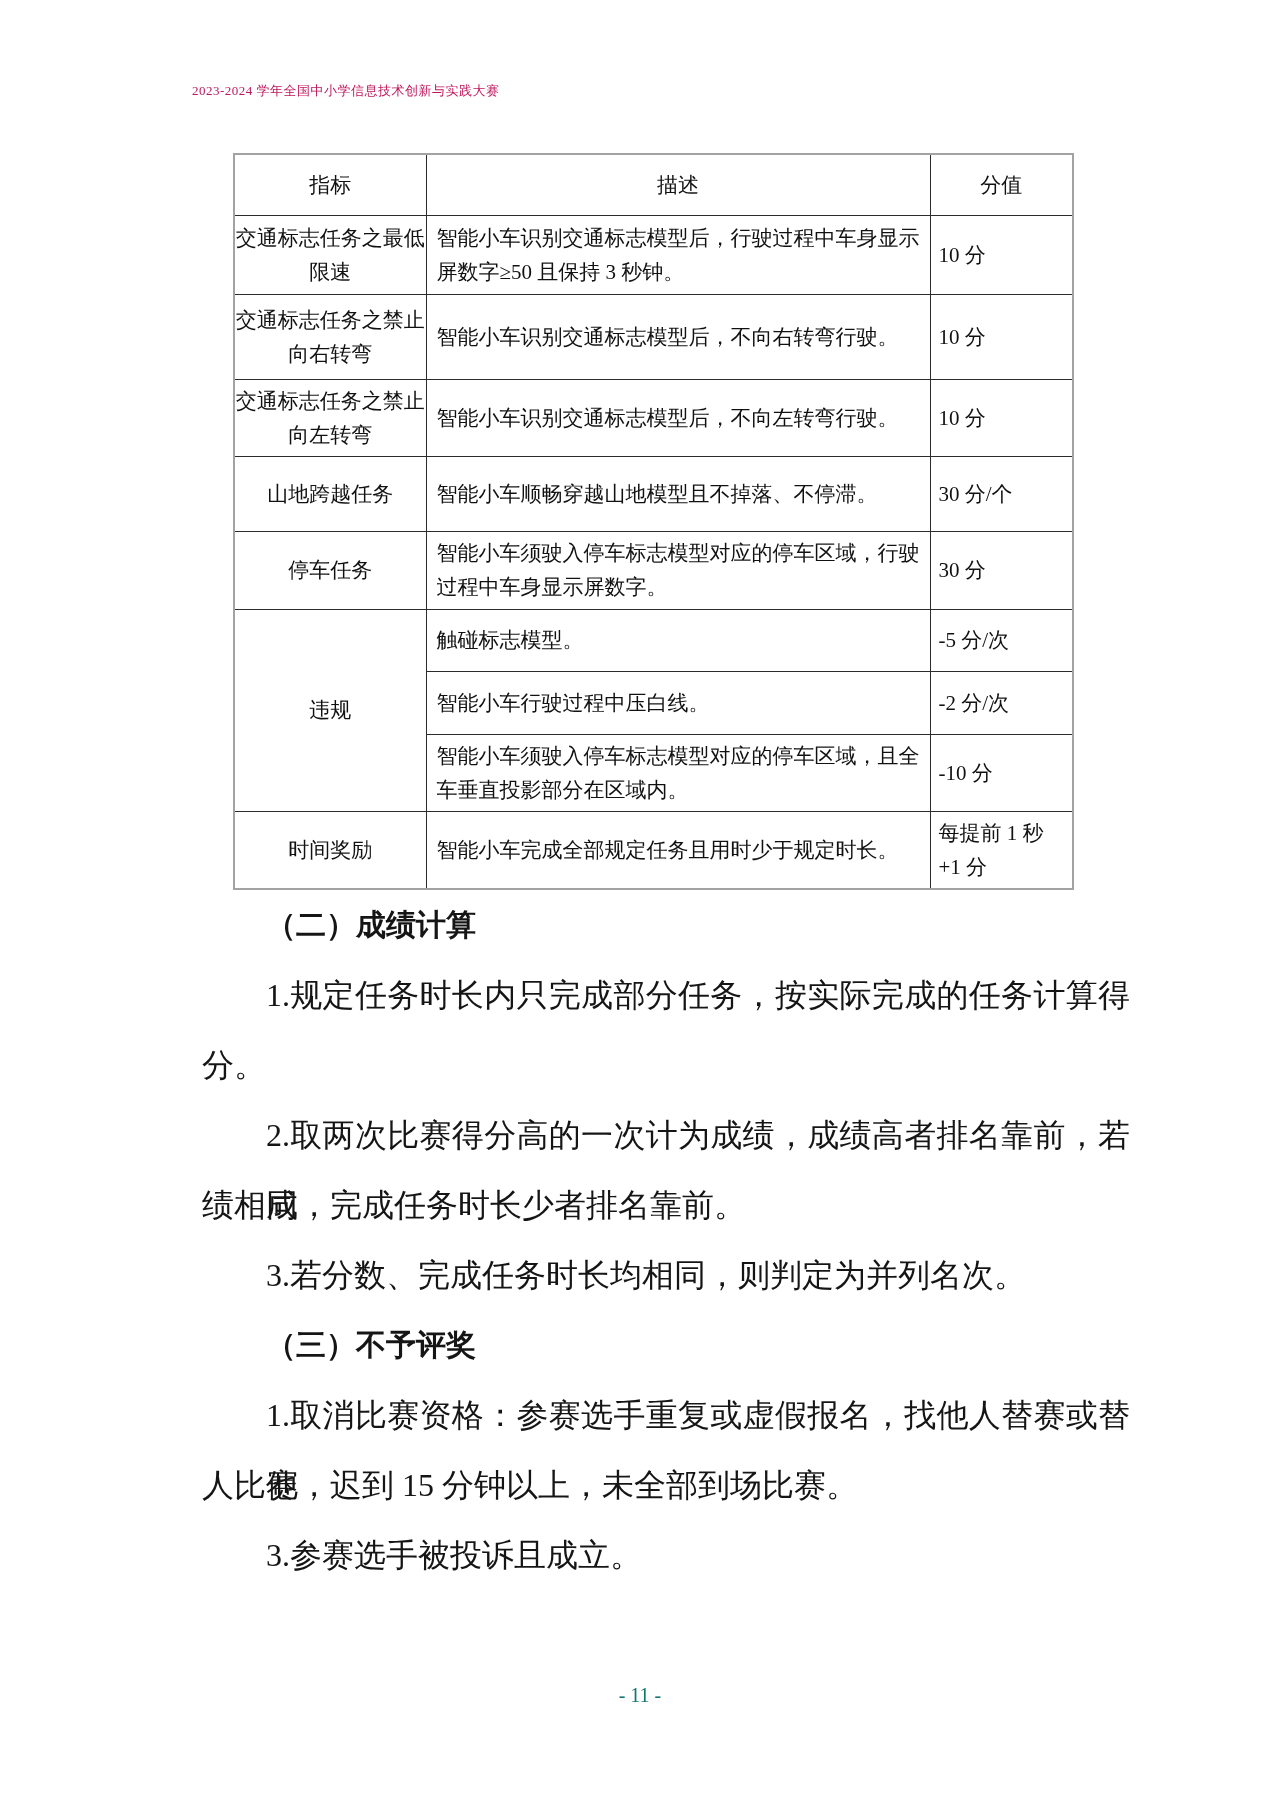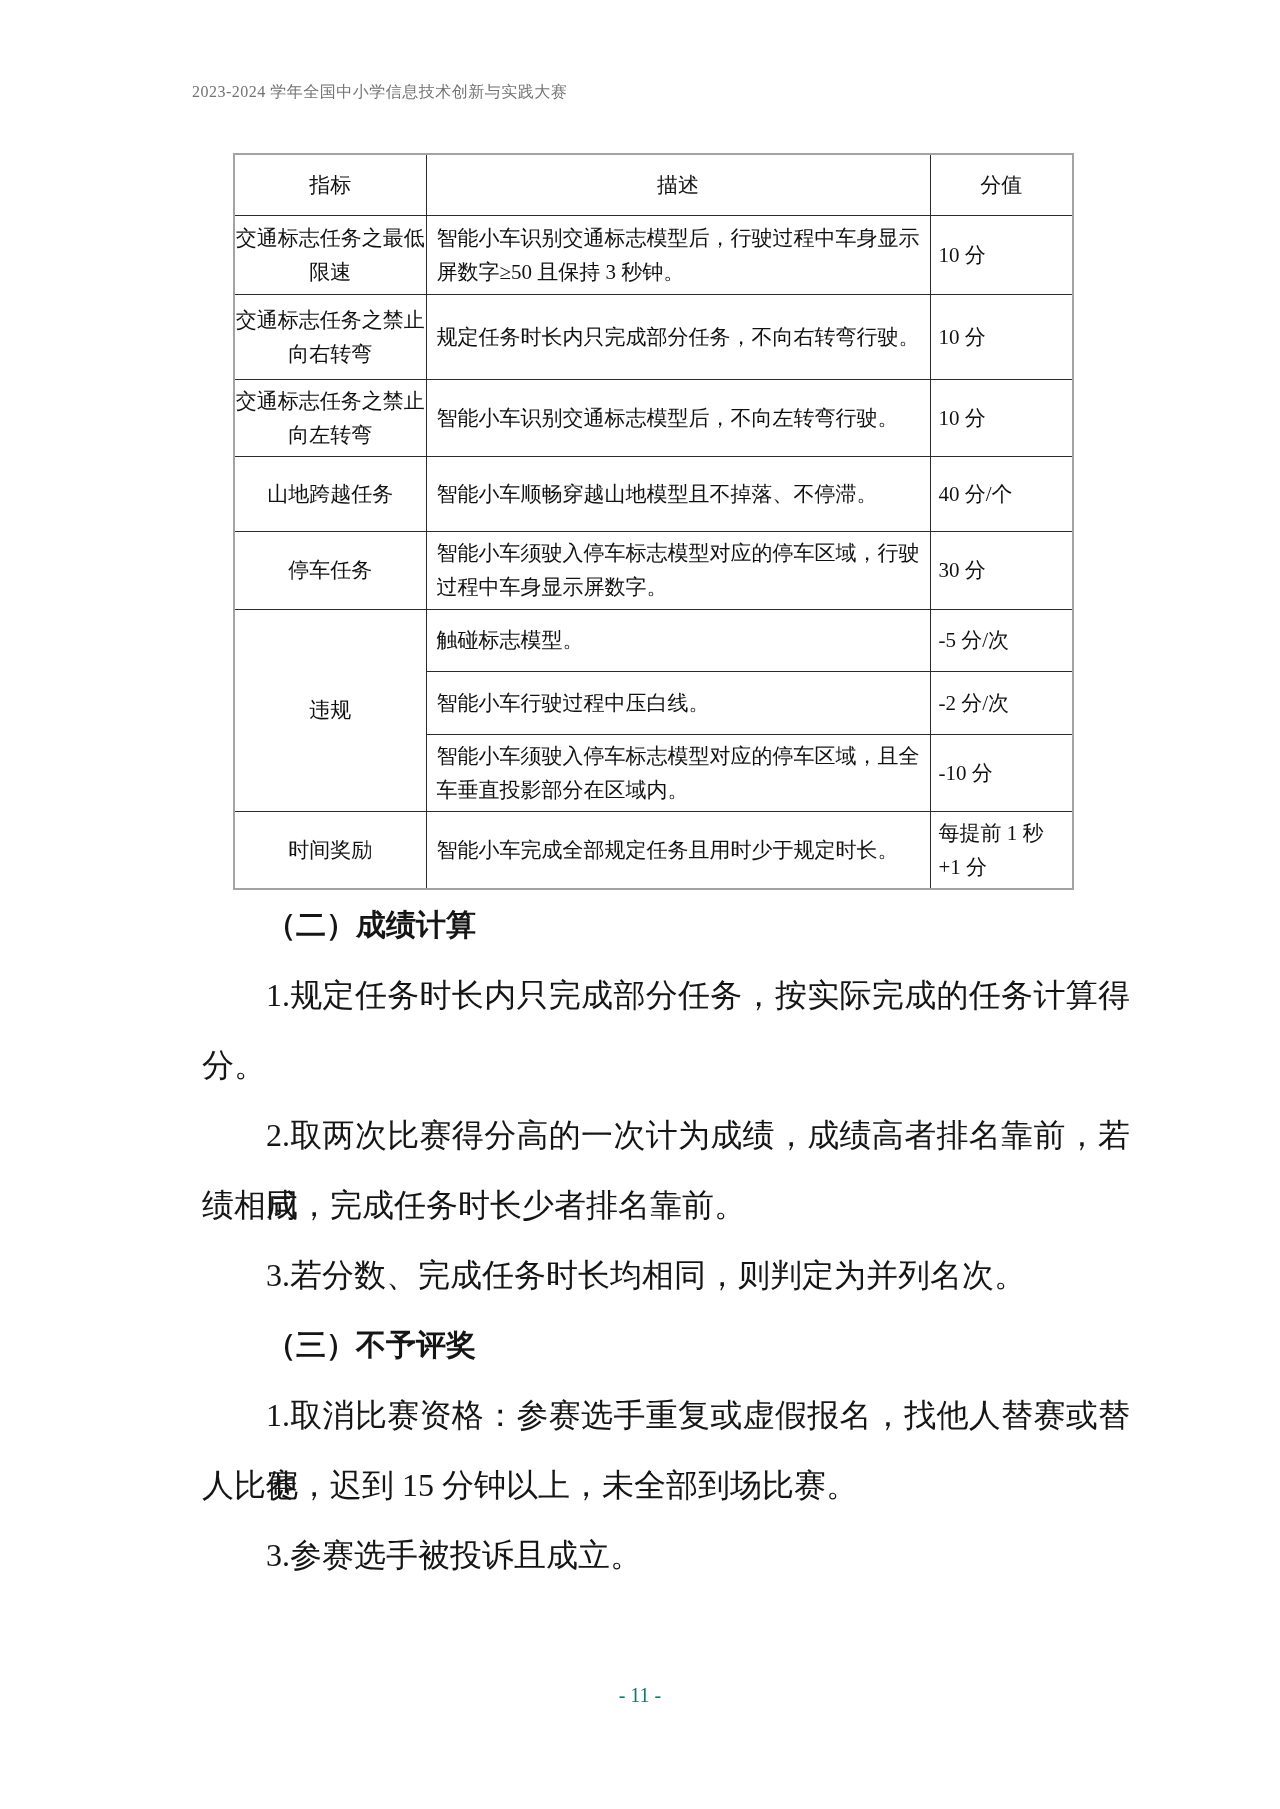--- a/index.html
+++ b/index.html
@@ -4,21 +4,21 @@
 <style>
   * { margin:0; padding:0; box-sizing:border-box; }
   html,body { background:#ffffff; }
   .page {
     position:relative; width:1280px; height:1809px; background:#ffffff;
     font-family:"Liberation Serif","DejaVu Serif",serif; color:#1a1a1a;
     overflow:hidden;
   }
   .doc-header {
     position:absolute; left:192px; top:82px;
-    font-size:16px; letter-spacing:0.5px; color:#737373; white-space:nowrap;
+    font-size:13px; letter-spacing:0.5px; color:#be185d; white-space:nowrap;
   }
   table.score-table {
     position:absolute; left:233px; top:153px; width:839px;
     border-collapse:collapse; table-layout:fixed;
     font-size:21px; color:#111;
   }
   table.score-table td, table.score-table th {
     border:1.5px solid #2b2b2b; vertical-align:middle;
     font-weight:normal; line-height:34px;
   }
@@ -65,32 +65,32 @@
         <th class="hdr">描述</th>
         <th class="hdr">分值</th>
       </tr>
       <tr style="height:79px">
         <td class="ind">交通标志任务之最低限速</td>
         <td class="desc">智能小车识别交通标志模型后，行驶过程中车身显示屏数字≥50 且保持 3 秒钟。</td>
         <td class="score">10 分</td>
       </tr>
       <tr style="height:85px">
         <td class="ind">交通标志任务之禁止向右转弯</td>
-        <td class="desc">规定任务时长内只完成部分任务，不向右转弯行驶。</td>
+        <td class="desc">智能小车识别交通标志模型后，不向右转弯行驶。</td>
         <td class="score">10 分</td>
       </tr>
       <tr style="height:77px">
         <td class="ind">交通标志任务之禁止向左转弯</td>
         <td class="desc">智能小车识别交通标志模型后，不向左转弯行驶。</td>
         <td class="score">10 分</td>
       </tr>
       <tr style="height:75px">
         <td class="ind">山地跨越任务</td>
         <td class="desc">智能小车顺畅穿越山地模型且不掉落、不停滞。</td>
-        <td class="score">40 分/个</td>
+        <td class="score">30 分/个</td>
       </tr>
       <tr style="height:78px">
         <td class="ind">停车任务</td>
         <td class="desc">智能小车须驶入停车标志模型对应的停车区域，行驶过程中车身显示屏数字。</td>
         <td class="score">30 分</td>
       </tr>
       <tr style="height:62px">
         <td class="ind" rowspan="3">违规</td>
         <td class="desc">触碰标志模型。</td>
         <td class="score">-5 分/次</td>

